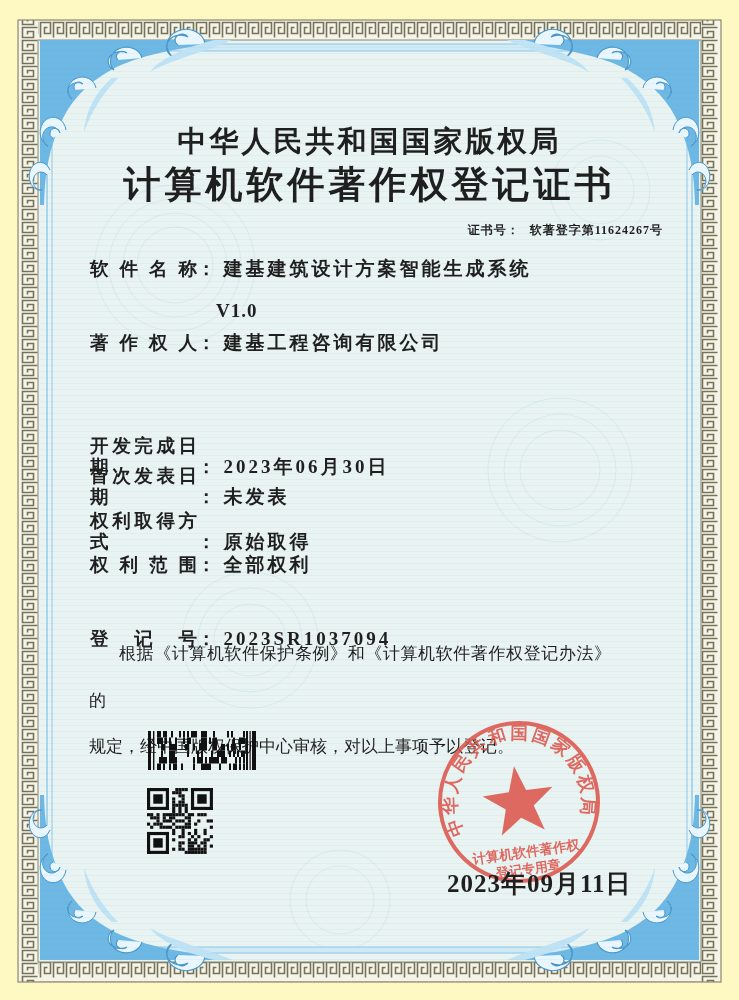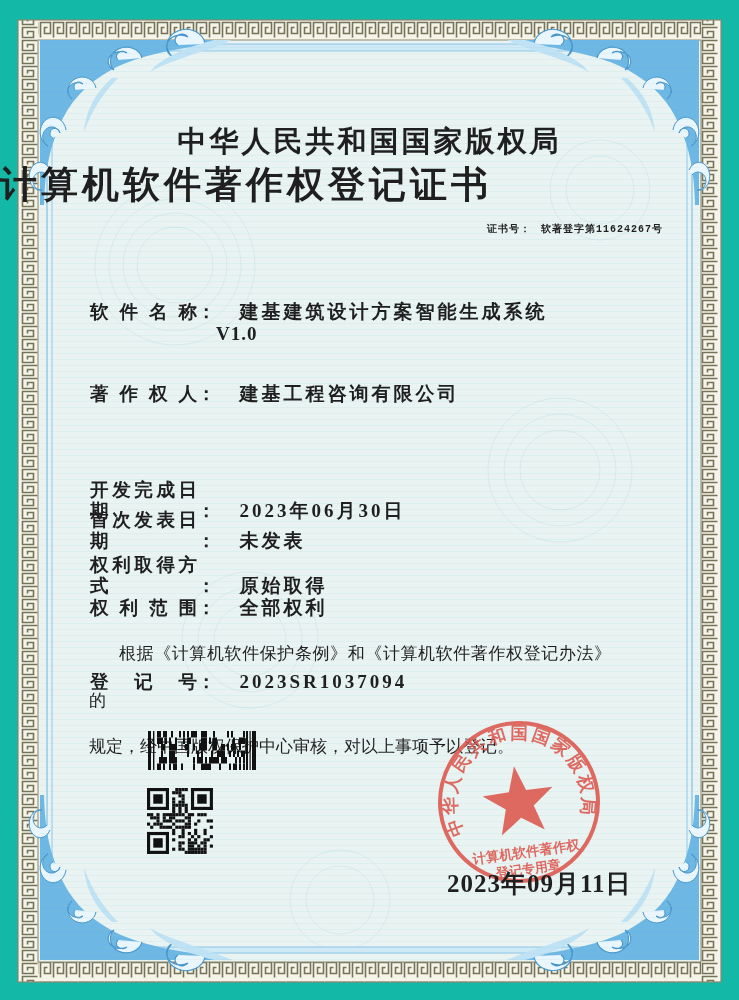--- a/index.html
+++ b/index.html
@@ -1,34 +1,34 @@
 <!DOCTYPE html>
 <html><head>
 <meta charset="utf-8">
 <style>
   html,body{margin:0;padding:0;background:#ffffff;}
-  .page{position:relative;width:739px;height:1000px;background:#14b8a6;overflow:hidden;
+  .page{position:relative;width:739px;height:1000px;background:#fef9c3;overflow:hidden;
         font-family:"Liberation Serif","DejaVu Serif",serif;color:#1f1f1f;}
   .frame{position:absolute;left:0;top:0;width:739px;height:1000px;}
   .texture{position:absolute;left:40px;top:42px;width:659px;height:918px;
         background:repeating-linear-gradient(0deg,rgba(150,200,212,0.13) 0 1px,transparent 1px 6px);
         pointer-events:none;}
   .authority{position:absolute;top:122px;left:0;width:739px;text-align:center;
         font-size:29px;font-weight:700;letter-spacing:3px;}
-  .main-title{position:absolute;top:160px;left:0;width:739px;text-align:left;
+  .main-title{position:absolute;top:160px;left:0;width:739px;text-align:center;
         font-size:37px;font-weight:700;letter-spacing:4px;}
-  .cert-no{position:absolute;top:222px;right:76px;font-size:10px;font-weight:700;letter-spacing:1px;font-family:Liberation Mono, monospace;}
+  .cert-no{position:absolute;top:222px;right:76px;font-size:12px;font-weight:700;letter-spacing:1px;}
   .cert-no .v{margin-left:10px;}
   .frow{position:absolute;left:90px;font-size:19px;font-weight:700;line-height:1.15;}
   .flabel{display:inline-block;width:107px;font-size:18.5px;text-align:justify;text-align-last:justify;
-        -moz-text-align-last:justify;vertical-align:baseline;margin-top:44px;}
+        -moz-text-align-last:justify;vertical-align:baseline;}
   .fcolon{font-size:18.5px;}
-  .fvalue{margin-left:24px;letter-spacing:3px;font-family:Liberation Serif, serif;}
-  .fline2{margin-left:126px;margin-top:0;letter-spacing:1px;}
-  .r0{top:258px;} .r1{top:340px;} .r2{top:436px;} .r3{top:466px;} .r4{top:511px;} .r5{top:554px;} .r6{top:628px;}
+  .fvalue{margin-left:8px;letter-spacing:3px;font-family:Liberation Serif, serif;}
+  .fline2{margin-left:126px;margin-top:20px;letter-spacing:1px;}
+  .r0{top:258px;} .r1{top:332px;} .r2{top:436px;} .r3{top:466px;} .r4{top:511px;} .r5{top:554px;} .r6{top:628px;}
   .statement{position:absolute;left:89px;top:631px;width:522px;font-size:17px;font-weight:400;
         line-height:46.5px;text-align:justify;}
   .statement .l1{display:block;text-indent:30px;}
   .statement .l2{display:block;}
   .barcode{position:absolute;left:148px;top:731px;}
   .qrcode{position:absolute;left:147px;top:788px;}
   .seal{position:absolute;left:429px;top:706px;width:180px;height:180px;}
   .issue-date{position:absolute;left:447px;top:867px;font-size:25px;font-weight:700;letter-spacing:1px;}
 </style>
 </head>

